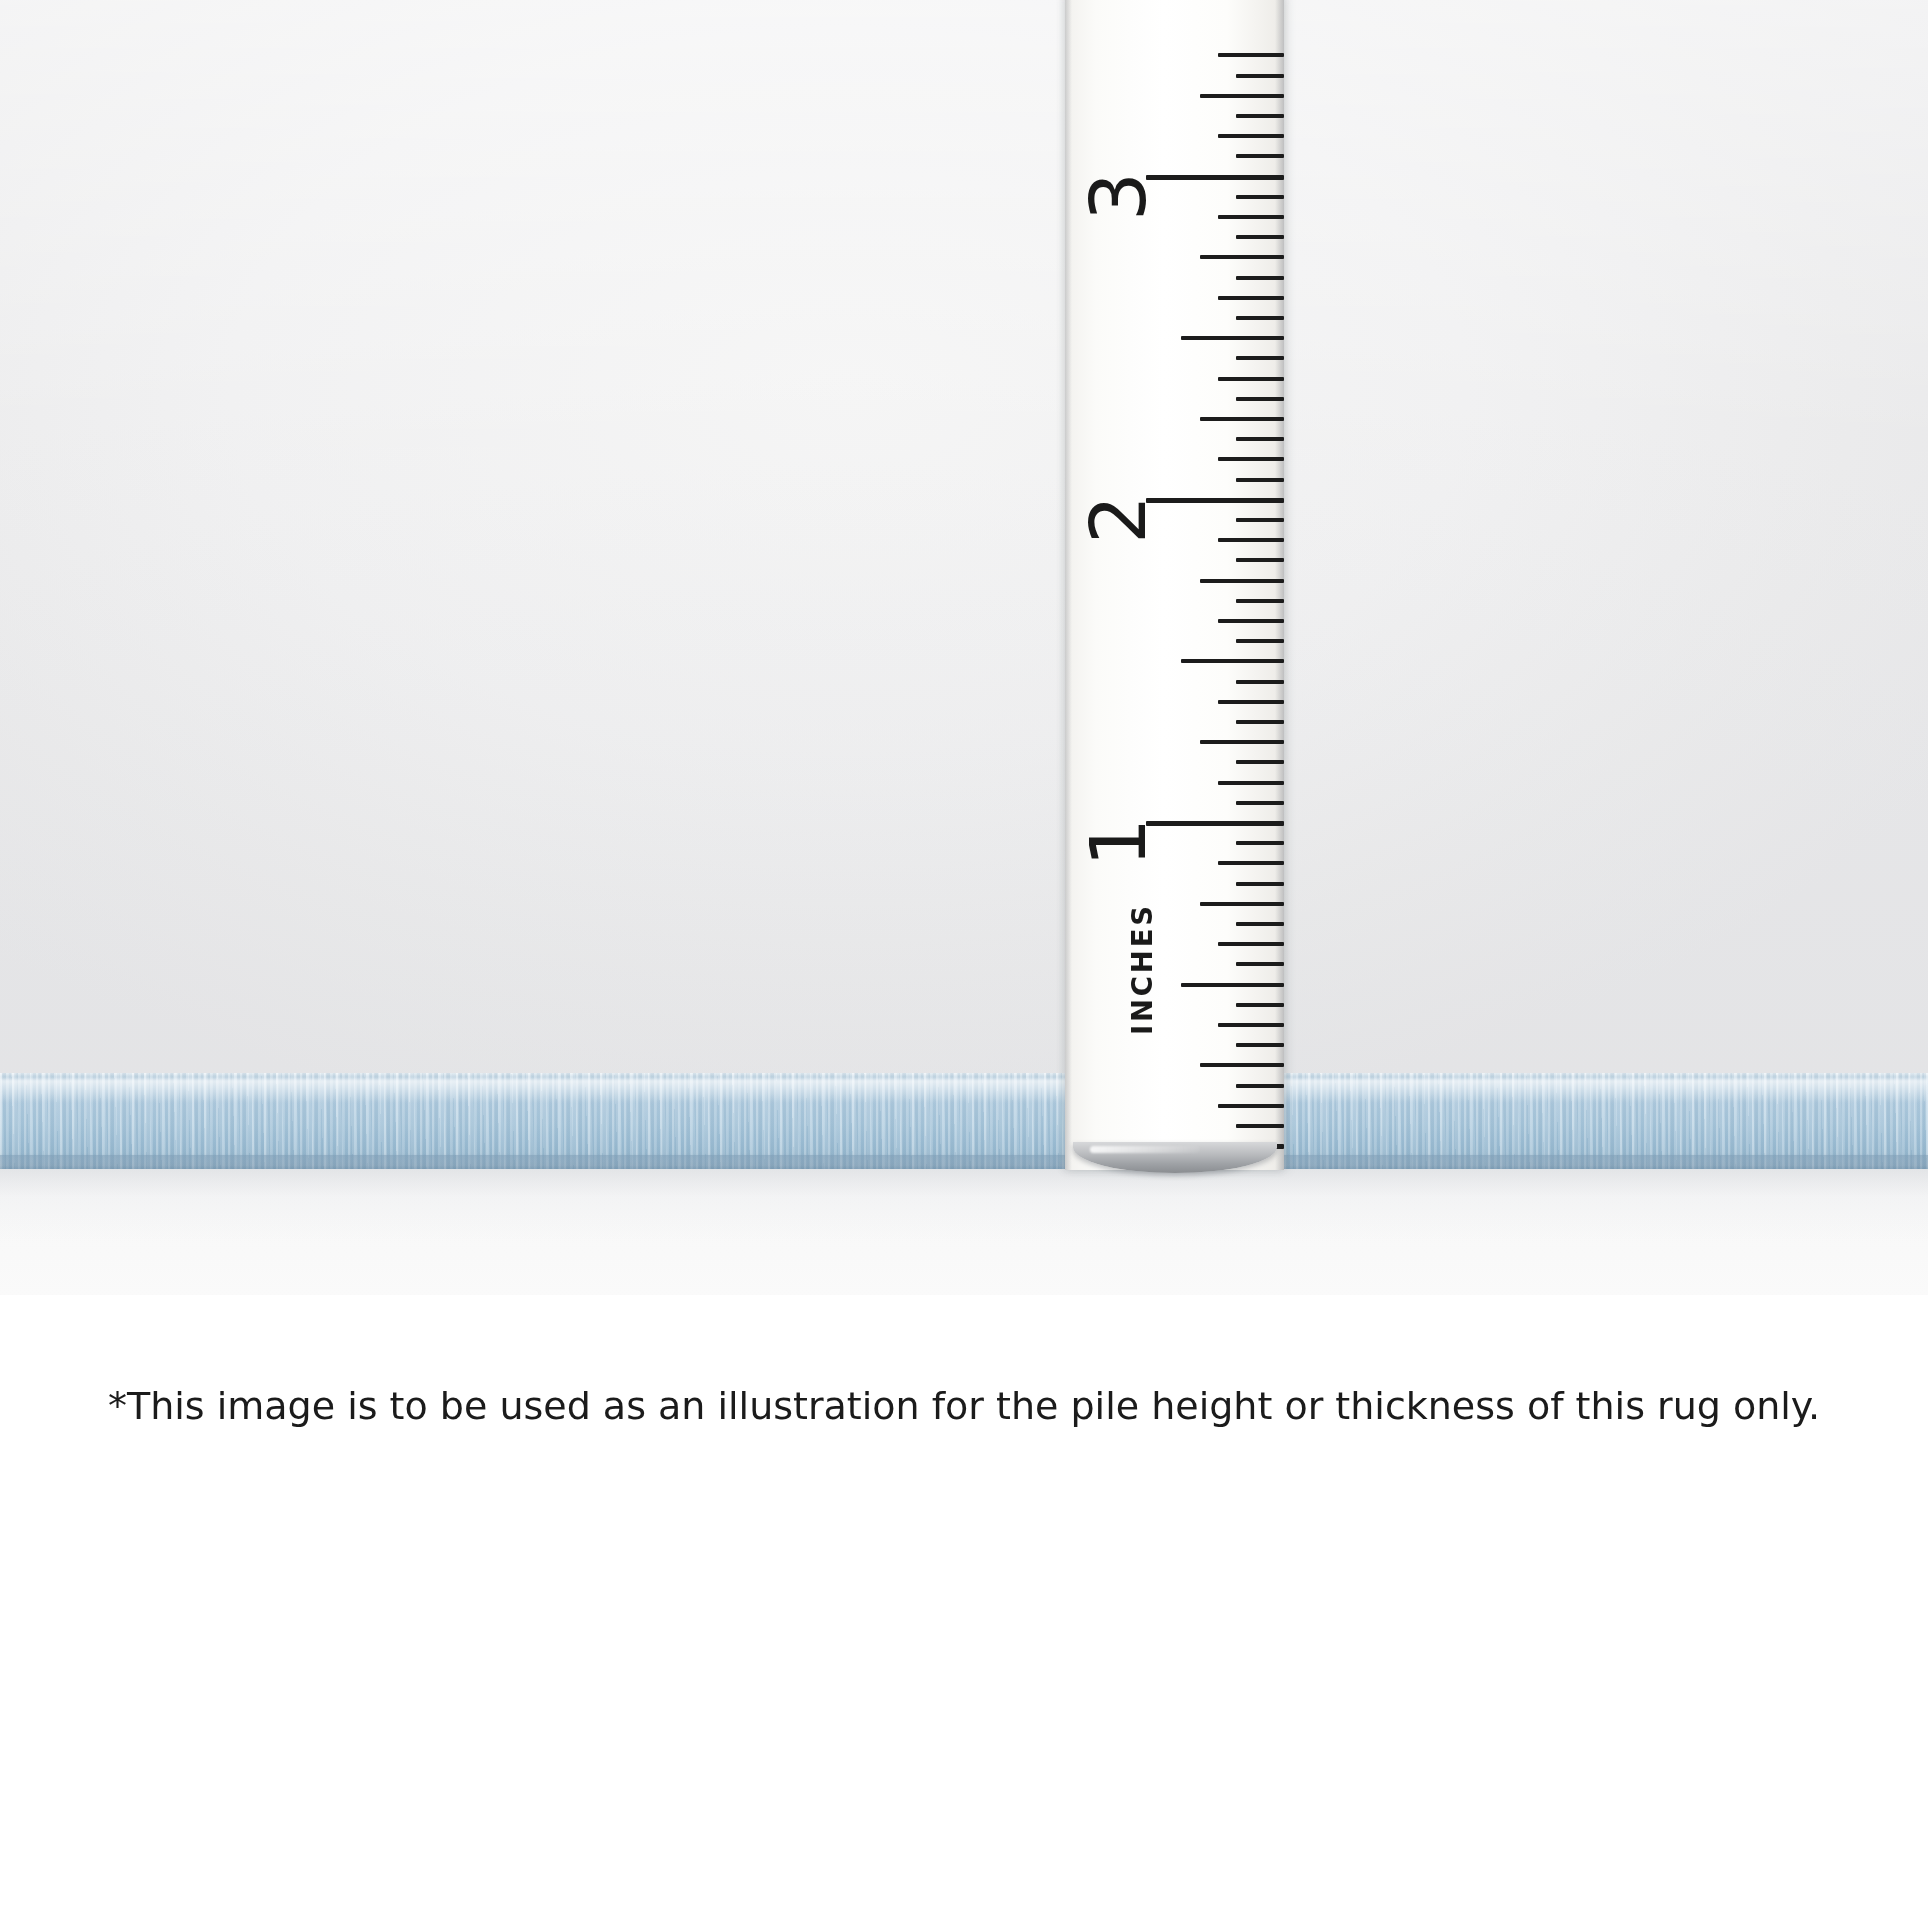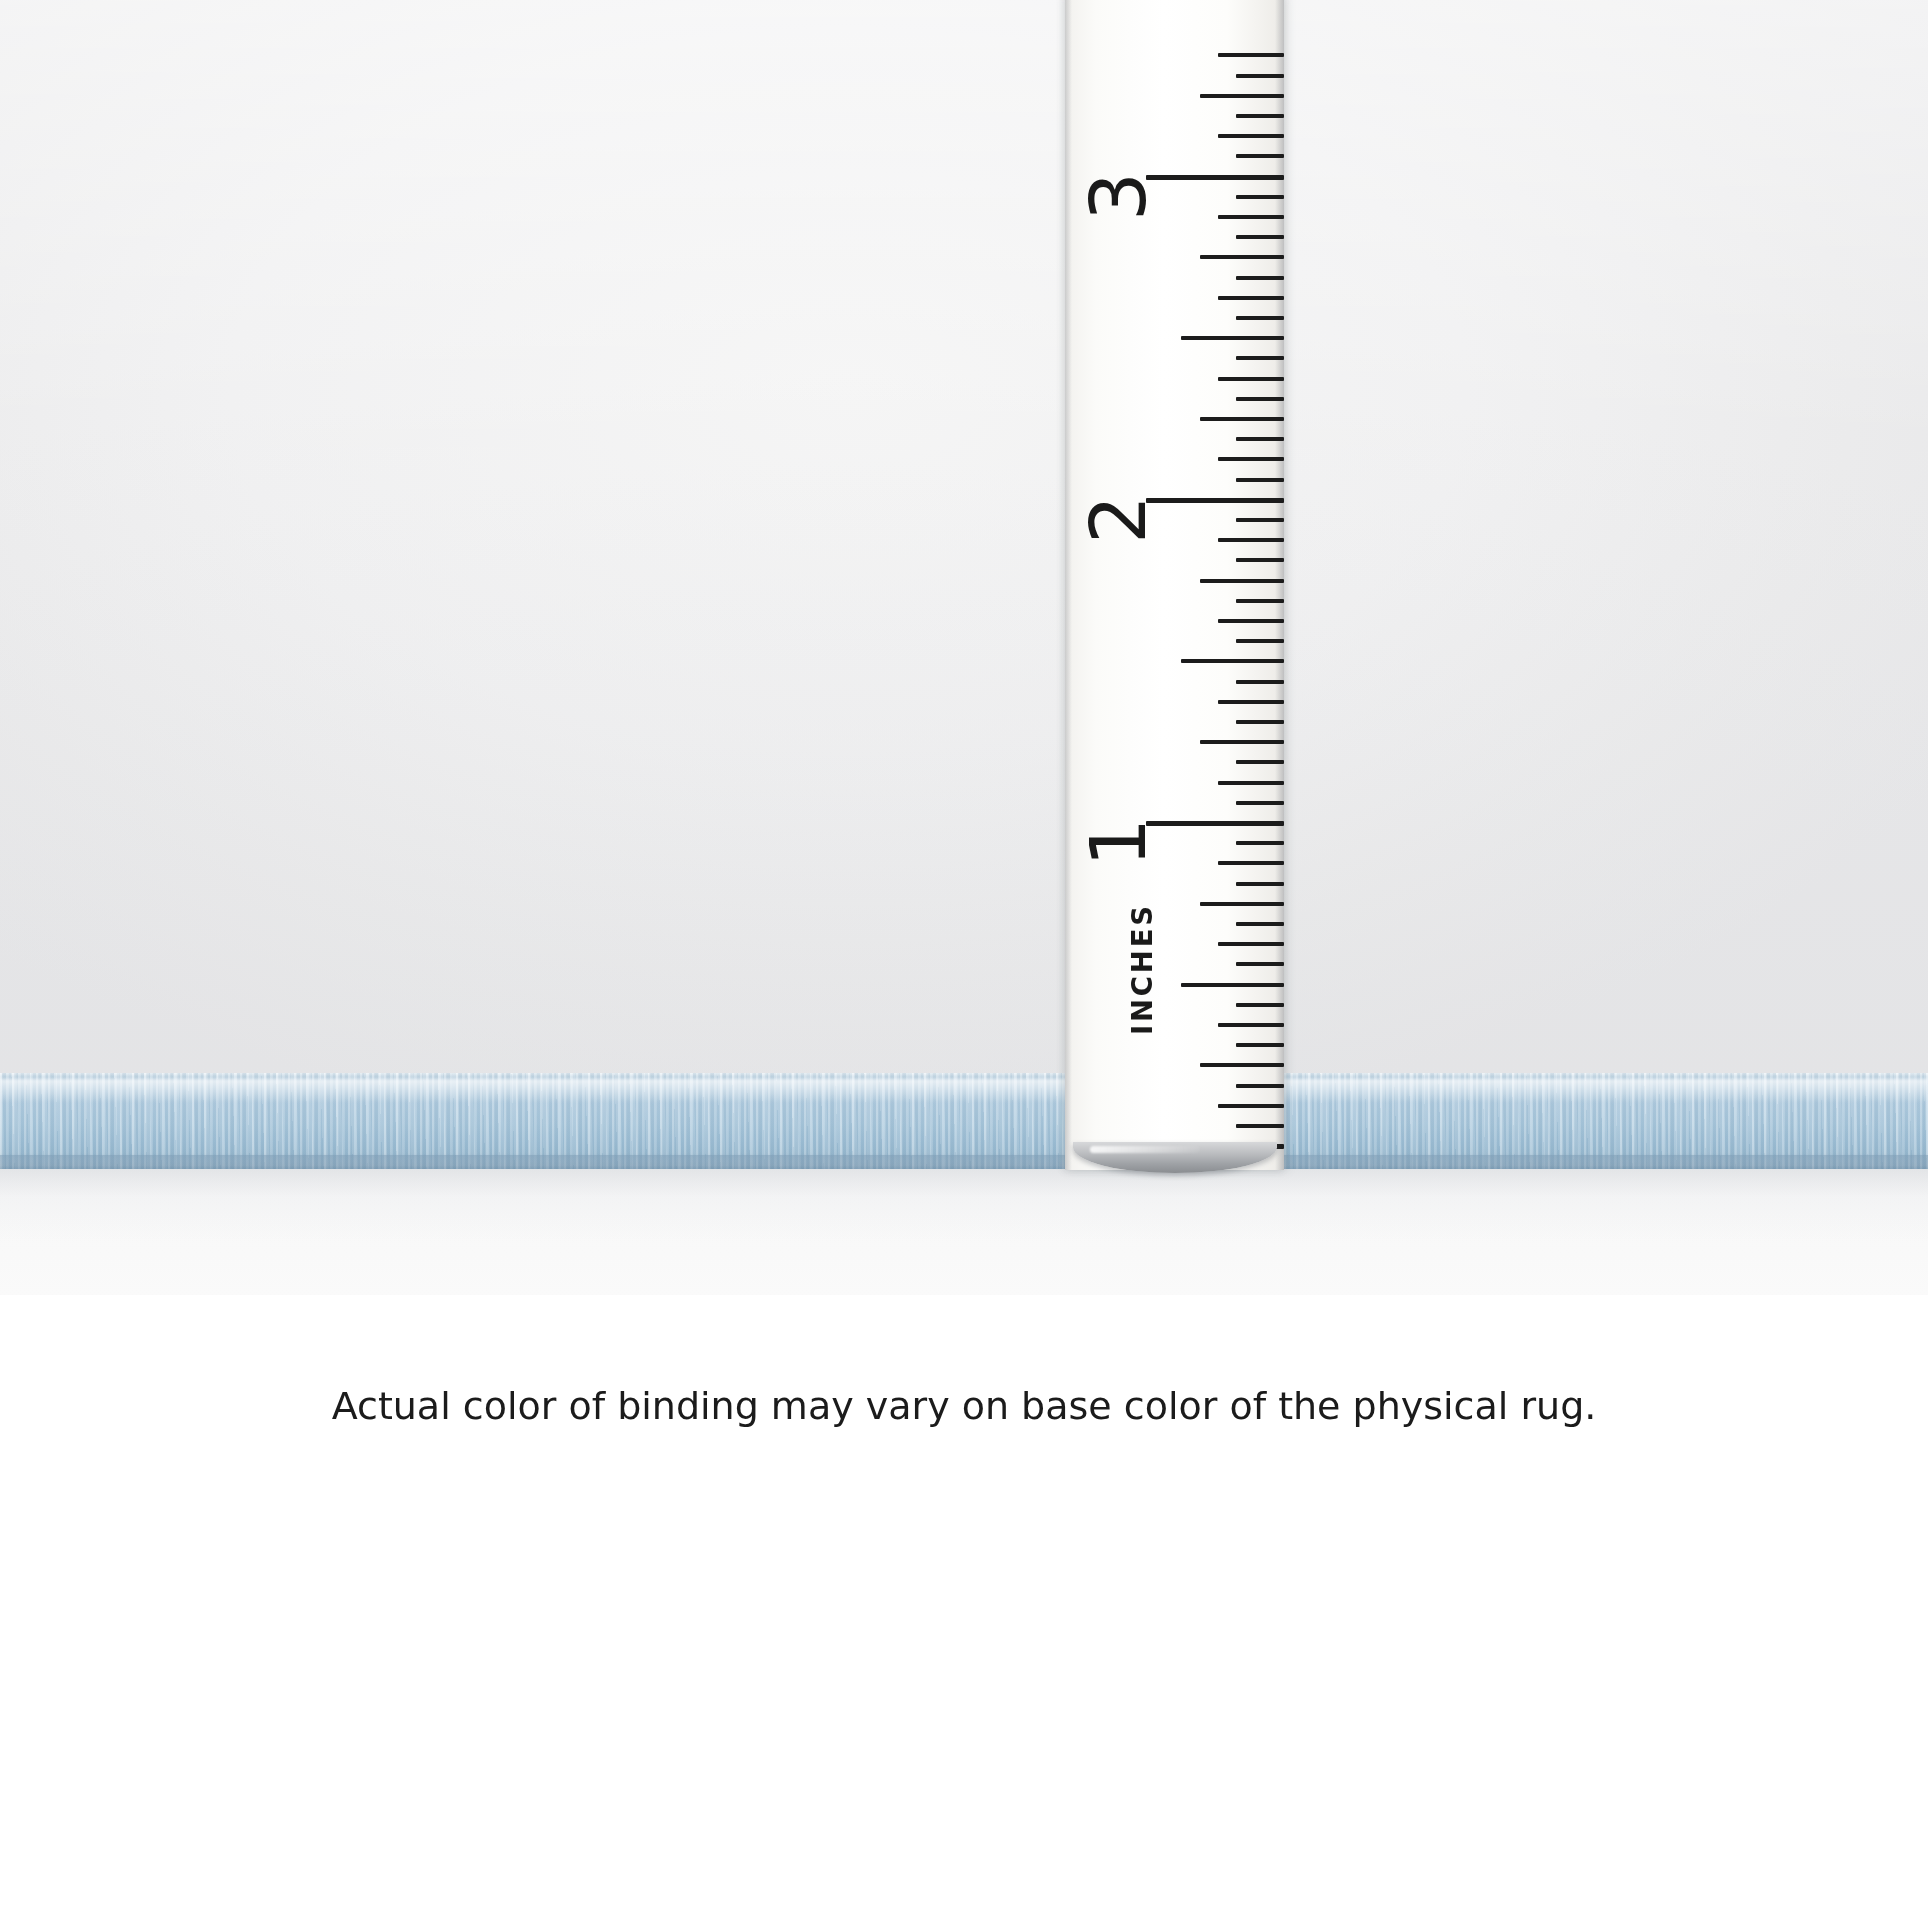--- a/index.html
+++ b/index.html
@@ -319,17 +319,17 @@
           <span class="inches-word" style="top: 1040px;">INCHES</span>
         </div>
     </div>
     <div class="tape-hook">
       <div class="glint"></div>
     </div>
 
   </div>
 
   <div class="caption">
-    <span class="line">Actual color of binding may vary on base color of the physical rug.</span>
+    <span class="line">*This image is to be used as an illustration for the pile height or thickness of this rug only.</span>
   </div>
 
 </div>
 
 
 </body></html>

